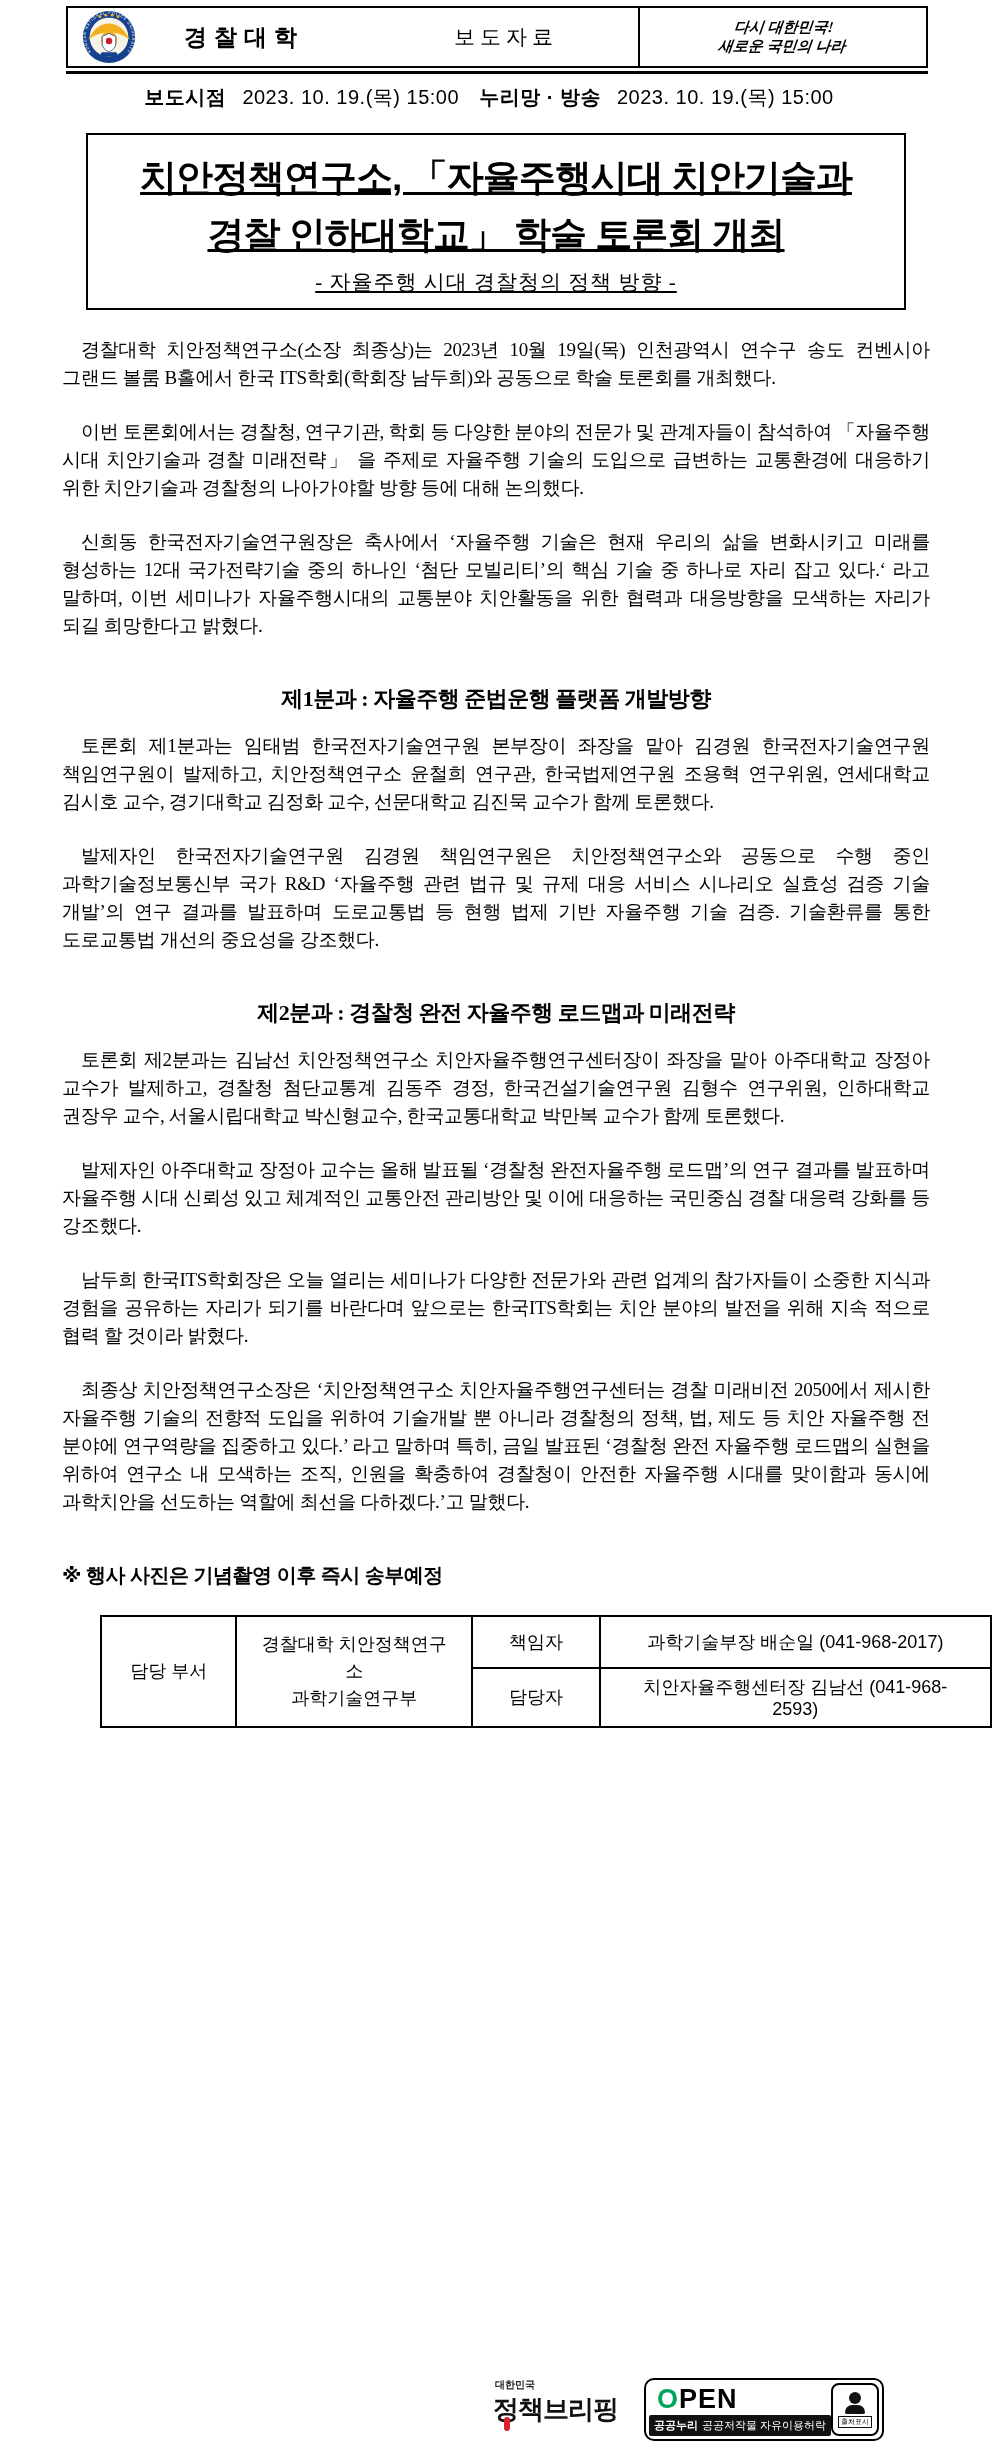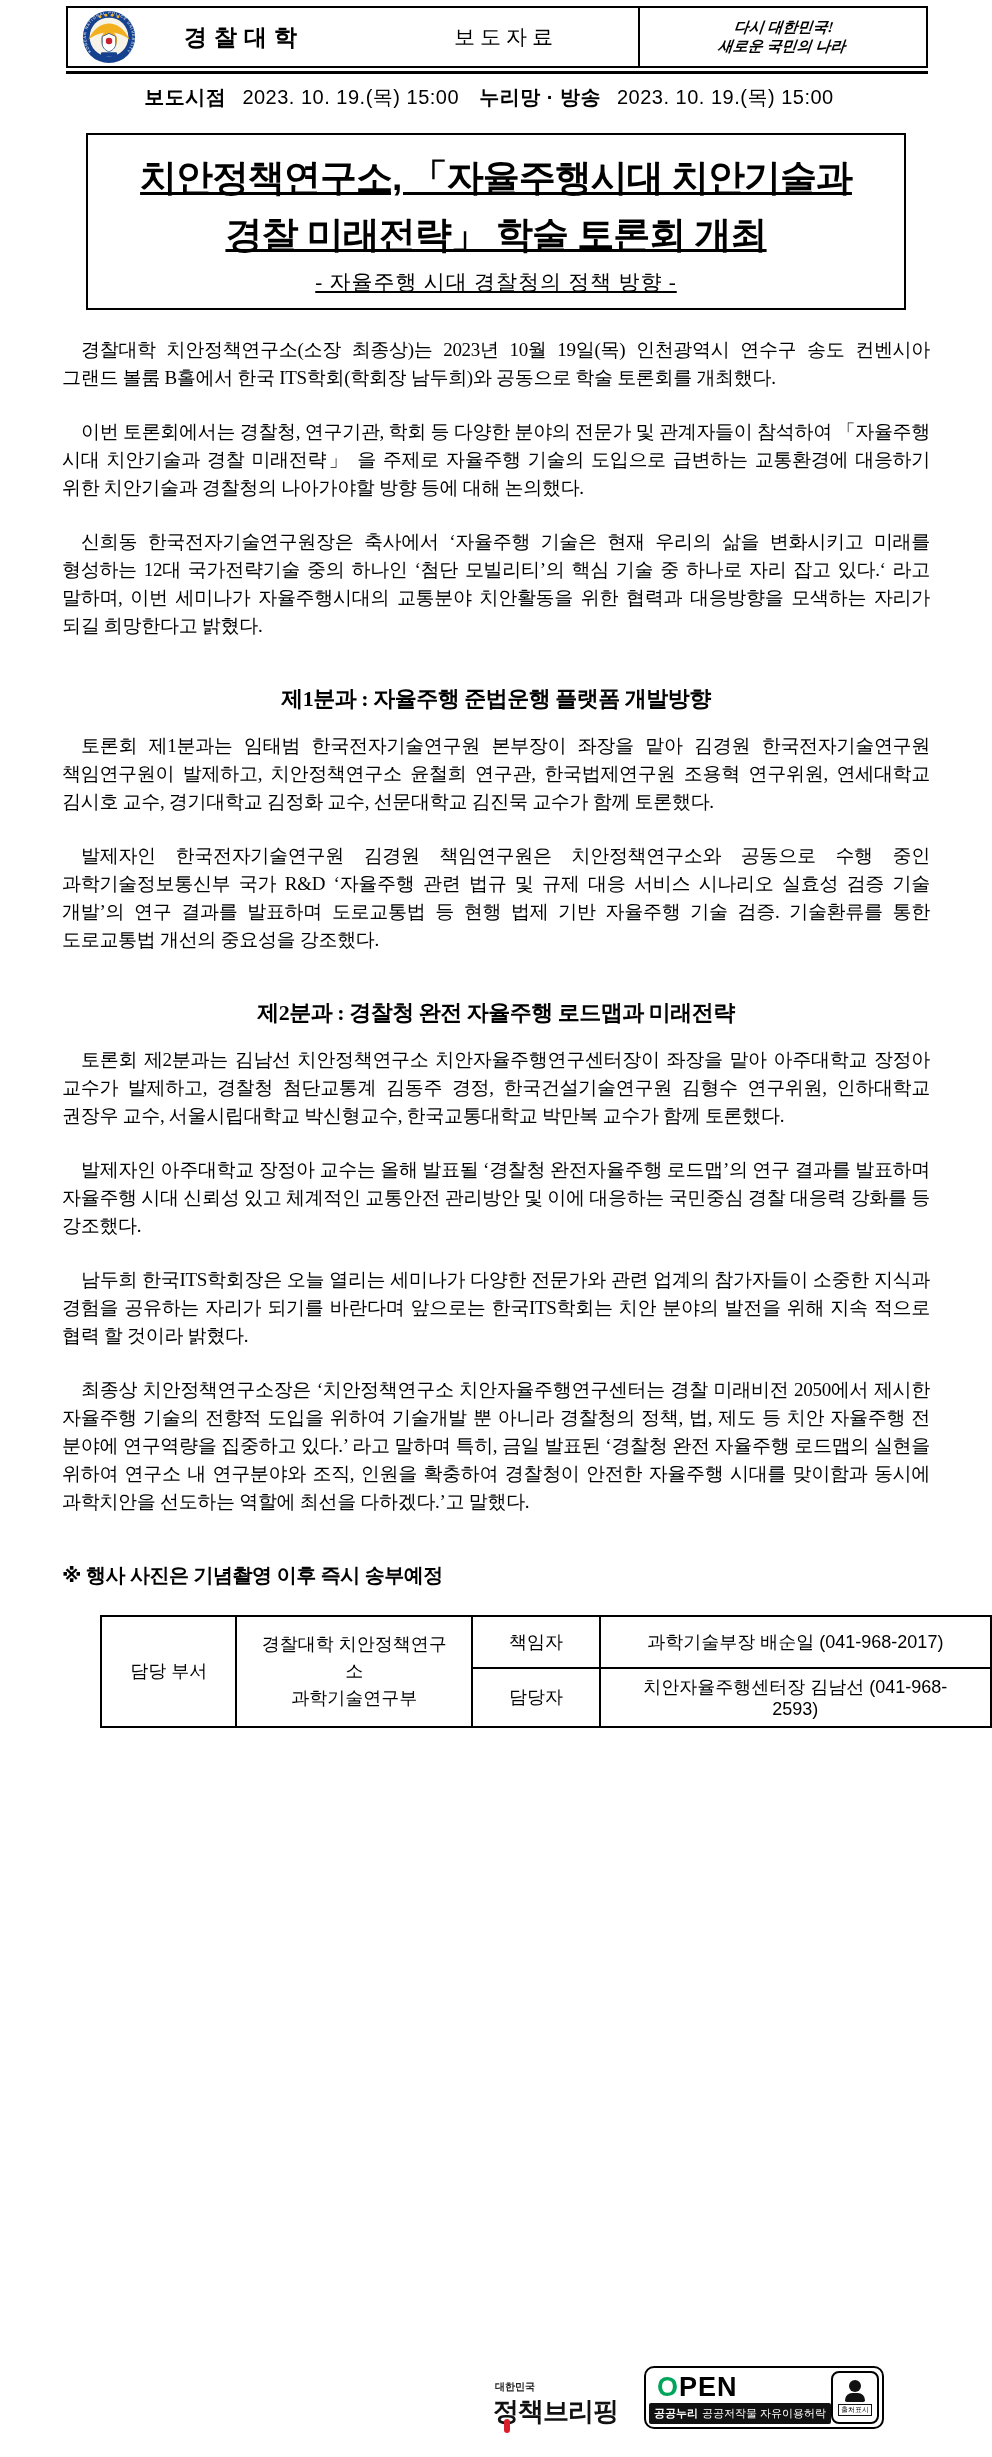--- a/index.html
+++ b/index.html
@@ -37,21 +37,21 @@
   .notice{margin:46px 62px 0;font-family:"Liberation Sans","DejaVu Sans",sans-serif;
           font-weight:bold;font-size:20px;letter-spacing:-0.5px;}
   .contact{margin:26px 0 0 100px;border-collapse:collapse;
            font-family:"Liberation Sans","DejaVu Sans",sans-serif;font-size:18px;}
   .contact td{border:2px solid #000;text-align:center;vertical-align:middle;padding:6px 20px;height:38px;}
   .contact .c1{width:96px;}
   .contact .c2{width:200px;line-height:1.5;}
   .contact .c3{width:88px;}
   .contact .c4{width:360px;}
   
-  .logos{position:absolute;right:108px;bottom:28px;display:flex;align-items:flex-end;gap:26px;}
+  .logos{position:absolute;right:108px;bottom:16px;display:flex;align-items:flex-start;gap:26px;}
   .pb-logo{text-align:left;font-family:"Liberation Sans","DejaVu Sans",sans-serif;}
   .pb-top{font-size:10px;font-weight:bold;color:#222;margin-left:2px;}
   .pb-name{position:relative;font-size:26px;font-weight:bold;letter-spacing:-1px;color:#111;}
   .pb-name::after{content:"";position:absolute;left:11px;bottom:-4px;width:6px;height:14px;
                   background:#d81f2a;border-radius:3px;}
   .open-badge{display:flex;border:2px solid #000;border-radius:10px;background:#fff;padding:3px;gap:0;}
   .open-left{display:flex;flex-direction:column;}
   .open-word{font-family:"Liberation Sans","DejaVu Sans",sans-serif;font-weight:bold;font-size:27px;
              letter-spacing:1px;padding:1px 8px 0;color:#000;}
   .open-word::first-letter{color:#00a45a;}
@@ -106,36 +106,36 @@
 
   <div class="release">
     <span class="lbl">보도시점</span>
     <span class="dt">2023. 10. 19.(목) 15:00</span>
     <span class="lbl">누리망 · 방송</span>
     <span class="dt">2023. 10. 19.(목) 15:00</span>
   </div>
 
   <div class="title-box">
     <div class="title-line">치안정책연구소, 「자율주행시대 치안기술과</div>
-    <div class="title-line">경찰 미래전략」 학술 토론회 개최</div>
+    <div class="title-line">경찰 인하대학교」 학술 토론회 개최</div>
     <div class="subtitle">- 자율주행 시대 경찰청의 정책 방향 -</div>
   </div>
 
   <div class="body">
     <p class="body-p">경찰대학 치안정책연구소(소장 최종상)는 2023년 10월 19일(목) 인천광역시 연수구 송도 컨벤시아 그랜드 볼룸 B홀에서 한국 ITS학회(학회장 남두희)와 공동으로 학술 토론회를 개최했다.</p>
     <p class="body-p">이번 토론회에서는 경찰청, 연구기관, 학회 등 다양한 분야의 전문가 및 관계자들이 참석하여 「자율주행 시대 치안기술과 경찰 미래전략」 을 주제로 자율주행 기술의 도입으로 급변하는 교통환경에 대응하기 위한 치안기술과 경찰청의 나아가야할 방향 등에 대해 논의했다.</p>
     <p class="body-p">신희동 한국전자기술연구원장은 축사에서 ‘자율주행 기술은 현재 우리의 삶을 변화시키고 미래를 형성하는 12대 국가전략기술 중의 하나인 ‘첨단 모빌리티’의 핵심 기술 중 하나로 자리 잡고 있다.‘ 라고 말하며, 이번 세미나가 자율주행시대의 교통분야 치안활동을 위한 협력과 대응방향을 모색하는 자리가 되길 희망한다고 밝혔다.</p>
     <h3 class="section-h">제1분과 : 자율주행 준법운행 플랫폼 개발방향</h3>
     <p class="body-p" style="margin-top:0">토론회 제1분과는 임태범 한국전자기술연구원 본부장이 좌장을 맡아 김경원 한국전자기술연구원 책임연구원이 발제하고, 치안정책연구소 윤철희 연구관, 한국법제연구원 조용혁 연구위원, 연세대학교 김시호 교수, 경기대학교 김정화 교수, 선문대학교 김진묵 교수가 함께 토론했다.</p>
     <p class="body-p">발제자인 한국전자기술연구원 김경원 책임연구원은 치안정책연구소와 공동으로 수행 중인 과학기술정보통신부 국가 R&amp;D ‘자율주행 관련 법규 및 규제 대응 서비스 시나리오 실효성 검증 기술 개발’의 연구 결과를 발표하며 도로교통법 등 현행 법제 기반 자율주행 기술 검증. 기술환류를 통한 도로교통법 개선의 중요성을 강조했다.</p>
     <h3 class="section-h">제2분과 : 경찰청 완전 자율주행 로드맵과 미래전략</h3>
     <p class="body-p" style="margin-top:0">토론회 제2분과는 김남선 치안정책연구소 치안자율주행연구센터장이 좌장을 맡아 아주대학교 장정아 교수가 발제하고, 경찰청 첨단교통계 김동주 경정, 한국건설기술연구원 김형수 연구위원, 인하대학교 권장우 교수, 서울시립대학교 박신형교수, 한국교통대학교 박만복 교수가 함께 토론했다.</p>
     <p class="body-p">발제자인 아주대학교 장정아 교수는 올해 발표될 ‘경찰청 완전자율주행 로드맵’의 연구 결과를 발표하며 자율주행 시대 신뢰성 있고 체계적인 교통안전 관리방안 및 이에 대응하는 국민중심 경찰 대응력 강화를 등 강조했다.</p>
     <p class="body-p">남두희 한국ITS학회장은 오늘 열리는 세미나가 다양한 전문가와 관련 업계의 참가자들이 소중한 지식과 경험을 공유하는 자리가 되기를 바란다며 앞으로는 한국ITS학회는 치안 분야의 발전을 위해 지속 적으로 협력 할 것이라 밝혔다.</p>
-    <p class="body-p">최종상 치안정책연구소장은 ‘치안정책연구소 치안자율주행연구센터는 경찰 미래비전 2050에서 제시한 자율주행 기술의 전향적 도입을 위하여 기술개발 뿐 아니라 경찰청의 정책, 법, 제도 등 치안 자율주행 전 분야에 연구역량을 집중하고 있다.’ 라고 말하며 특히, 금일 발표된 ‘경찰청 완전 자율주행 로드맵의 실현을 위하여 연구소 내 연구분야와 조직, 인원을 확충하여 경찰청이 안전한 자율주행 시대를 맞이함과 동시에 과학치안을 선도하는 역할에 최선을 다하겠다.’고 말했다.</p>
+    <p class="body-p">최종상 치안정책연구소장은 ‘치안정책연구소 치안자율주행연구센터는 경찰 미래비전 2050에서 제시한 자율주행 기술의 전향적 도입을 위하여 기술개발 뿐 아니라 경찰청의 정책, 법, 제도 등 치안 자율주행 전 분야에 연구역량을 집중하고 있다.’ 라고 말하며 특히, 금일 발표된 ‘경찰청 완전 자율주행 로드맵의 실현을 위하여 연구소 내 모색하는 조직, 인원을 확충하여 경찰청이 안전한 자율주행 시대를 맞이함과 동시에 과학치안을 선도하는 역할에 최선을 다하겠다.’고 말했다.</p>
   </div>
 
   <div class="notice">※ 행사 사진은 기념촬영 이후 즉시 송부예정</div>
 
   <table class="contact">
     <tbody>
       <tr>
         <td class="c1" rowspan="2">담당 부서</td>
         <td class="c2" rowspan="2">
           <div>경찰대학 치안정책연구소</div>

